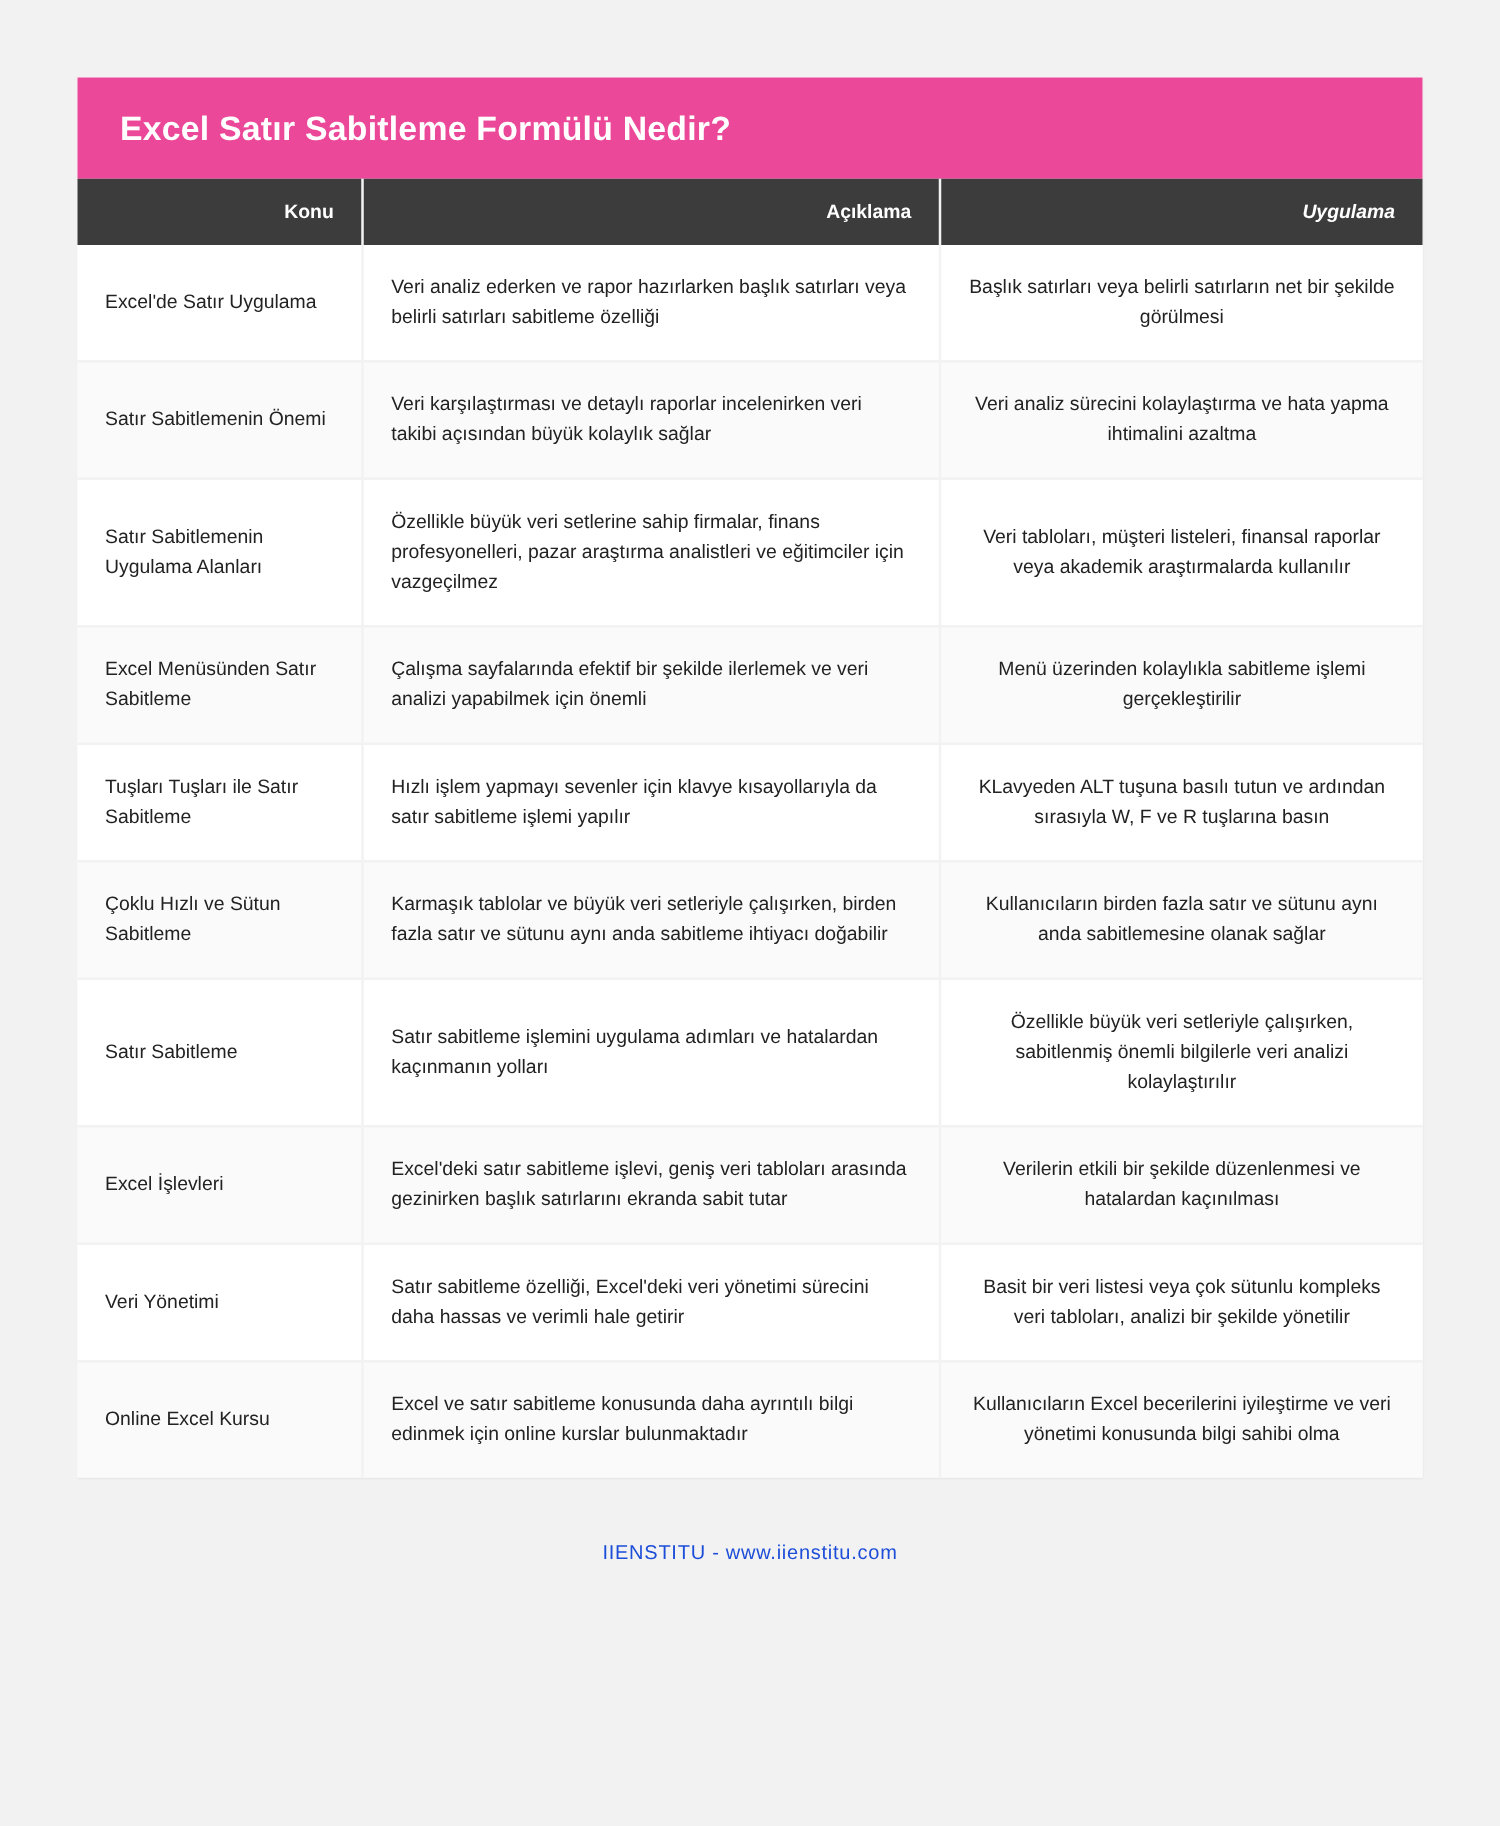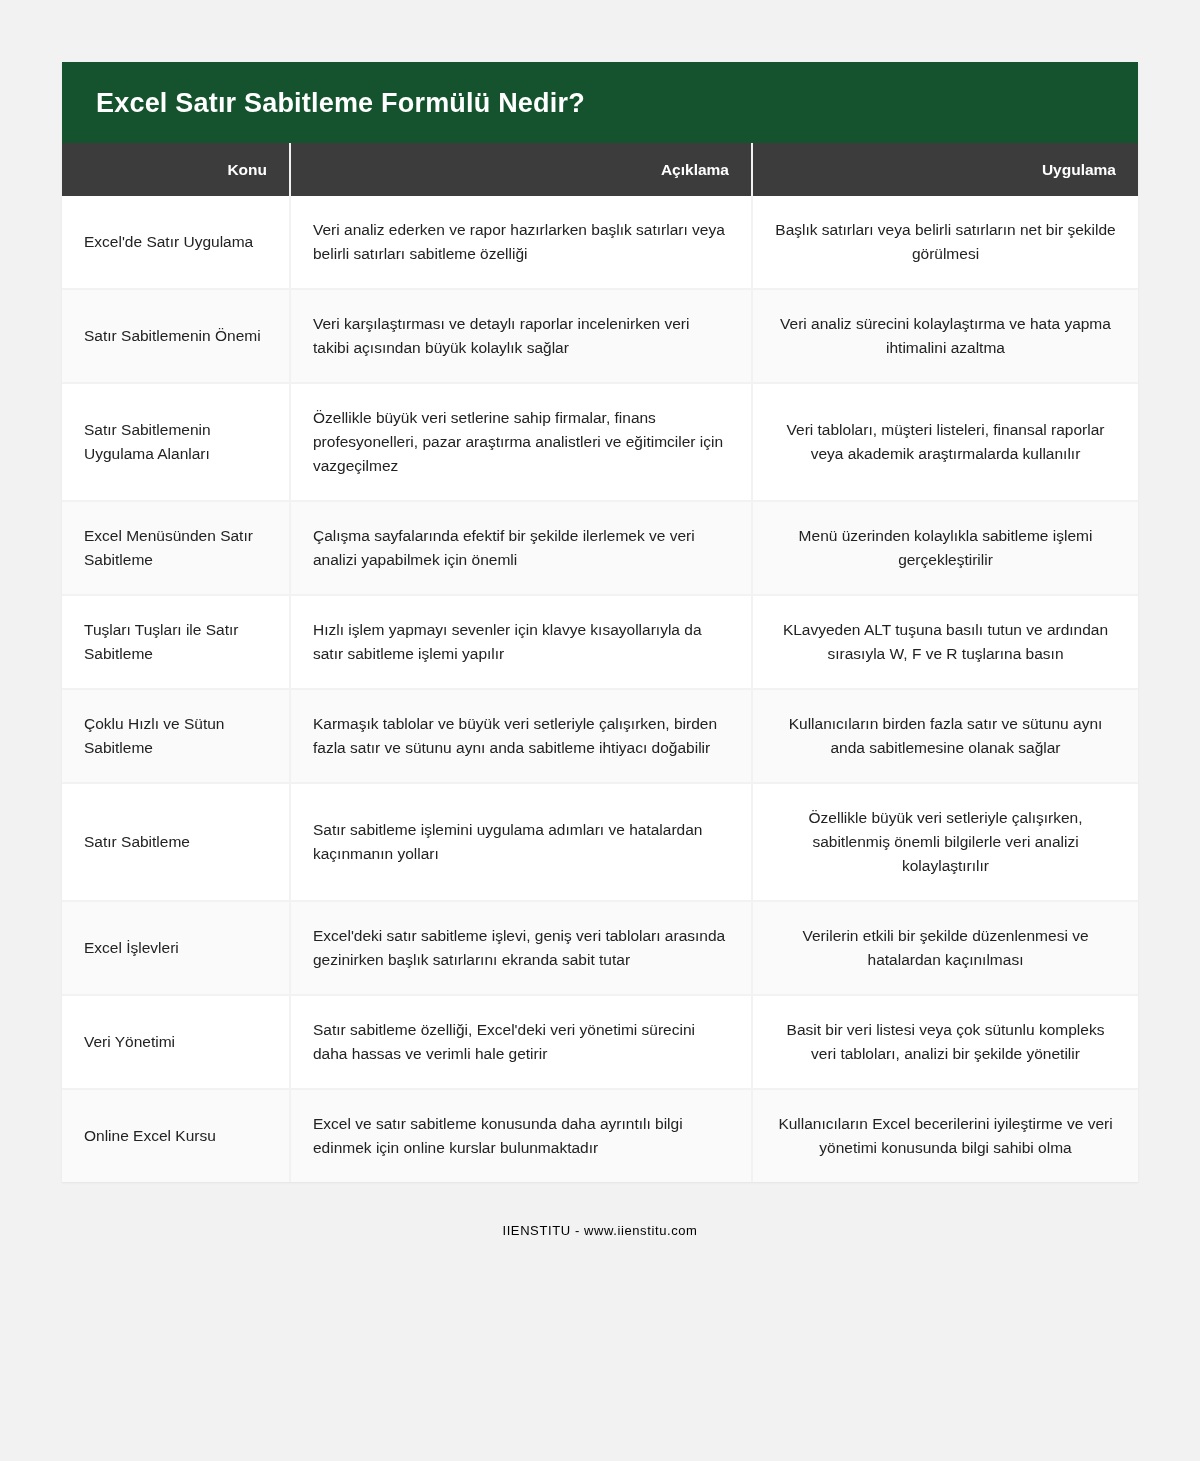--- a/index.html
+++ b/index.html
@@ -19,21 +19,21 @@
     box-sizing: border-box;
     padding: 62px 62px 40px 62px;
     background: #f2f2f2;
   }
   .card {
     width: 1076px;
     background: #ffffff;
     box-shadow: 0 1px 2px rgba(0,0,0,0.06);
   }
   .title-bar {
-    background: #14532d;
+    background: #ec4899;
     padding: 26px 34px 24px 34px;
   }
   .title-bar h1 {
     margin: 0;
     color: #ffffff;
     font-size: 27px;
     font-weight: bold;
     letter-spacing: 0.2px;
   }
   table.data {
@@ -46,20 +46,21 @@
     color: #ffffff;
     font-size: 15.5px;
     font-weight: bold;
     text-align: right;
     padding: 18px 22px 17px 22px;
     border-right: 2px solid #f2f2f2;
     vertical-align: middle;
   }
   table.data thead th:last-child {
     border-right: none;
+    font-style: italic;
   }
   table.data col.c1 { width: 228px; }
   table.data col.c2 { width: 462px; }
   table.data col.c3 { width: 386px; }
 
   table.data tbody td {
     font-size: 15.5px;
     line-height: 1.55;
     color: #222222;
     padding: 22px 22px 22px 22px;
@@ -77,24 +78,24 @@
   }
   table.data tbody tr:last-child td {
     border-bottom: none;
   }
   td.topic {
     color: #232323;
   }
   .footer {
     width: 1076px;
     text-align: center;
-    color: #000000;
-    font-size: 13px;
+    color: #1d4ed8;
+    font-size: 16px;
     letter-spacing: 0.6px;
-    padding: 41px 0 10px 0;
+    padding: 52px 0 10px 0;
   }
 </style>
 </head>
 <body>
 
 <div class="page">
   <div class="card">
 
     <div class="title-bar">
       <h1>Excel Satır Sabitleme Formülü Nedir?</h1>

